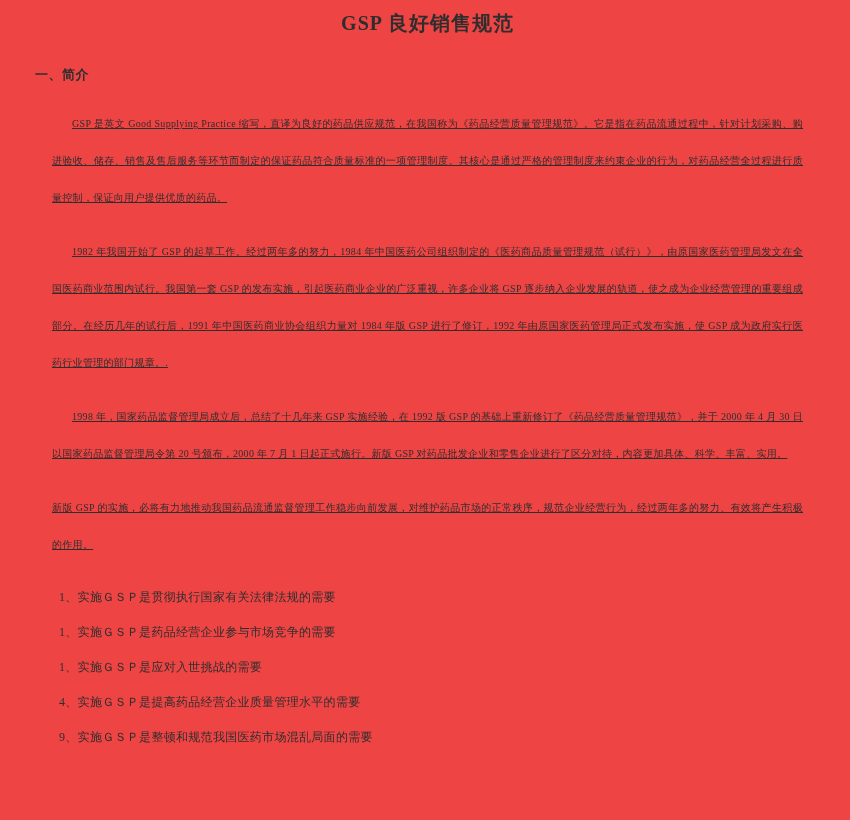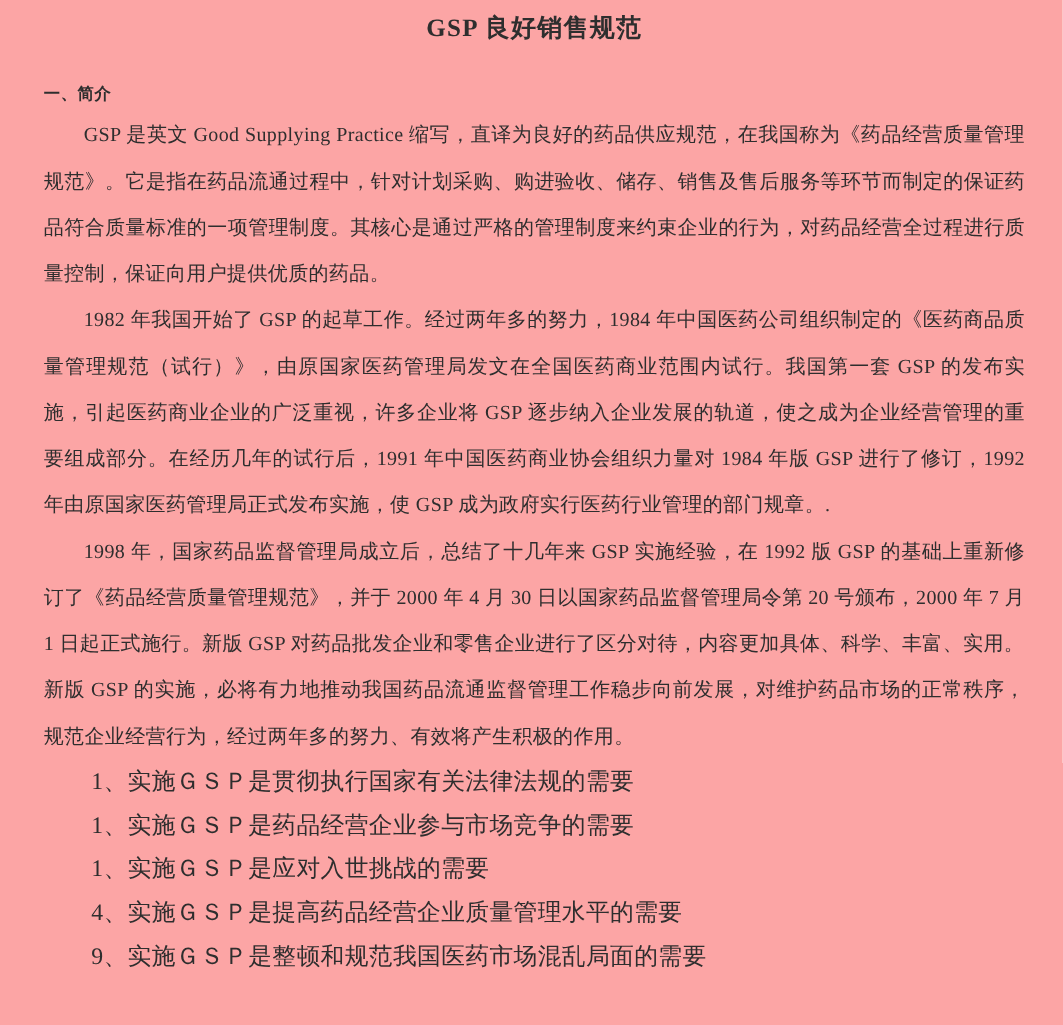--- a/index.html
+++ b/index.html
@@ -12,21 +12,21 @@
     height: 820px;
     overflow: hidden;
     font-family: "Liberation Serif", "DejaVu Serif", serif;
     color: #2e2e2e;
   }
   .page {
     box-sizing: border-box;
     width: 850px;
     height: 820px;
     padding: 8px 30px 0 35px;
-    background: #fca5a5;
+    background: #ef4444;
   }
   .doc-title {
     font-size: 20px;
     line-height: 30px;
     font-weight: bold;
     text-align: center;
     margin: 0;
     letter-spacing: 1px;
   }
   .sec-heading {
@@ -38,32 +38,33 @@
   }
   .sec-heading.first {
     margin-top: 24px;
     margin-bottom: 2px;
   }
   .sec-heading.second {
     margin-top: 0;
     margin-bottom: 0;
   }
   .body-para {
-    font-size: 16px;
+    font-size: 10px;
     line-height: 37px;
     text-align: justify;
     text-justify: inter-ideograph;
-    margin: 0;
+    margin: 17px;
     letter-spacing: 0.3px;
+    text-decoration: underline;
   }
   .body-para.indent {
     text-indent: 2em;
   }
   .list-para {
-    font-size: 19px;
+    font-size: 12px;
     line-height: 35px;
     margin: 0;
     text-indent: 2em;
     letter-spacing: 0.3px;
   }
 </style>
 </head>
 <body>
 
 <div class="page">

